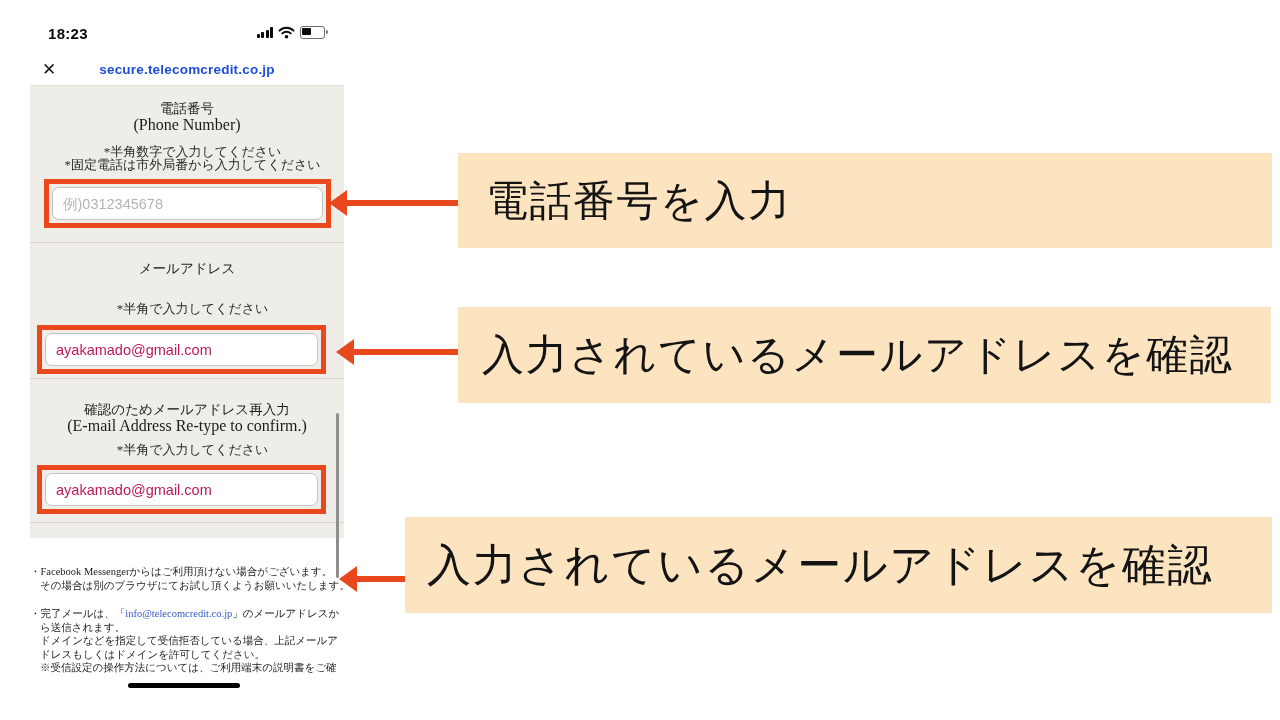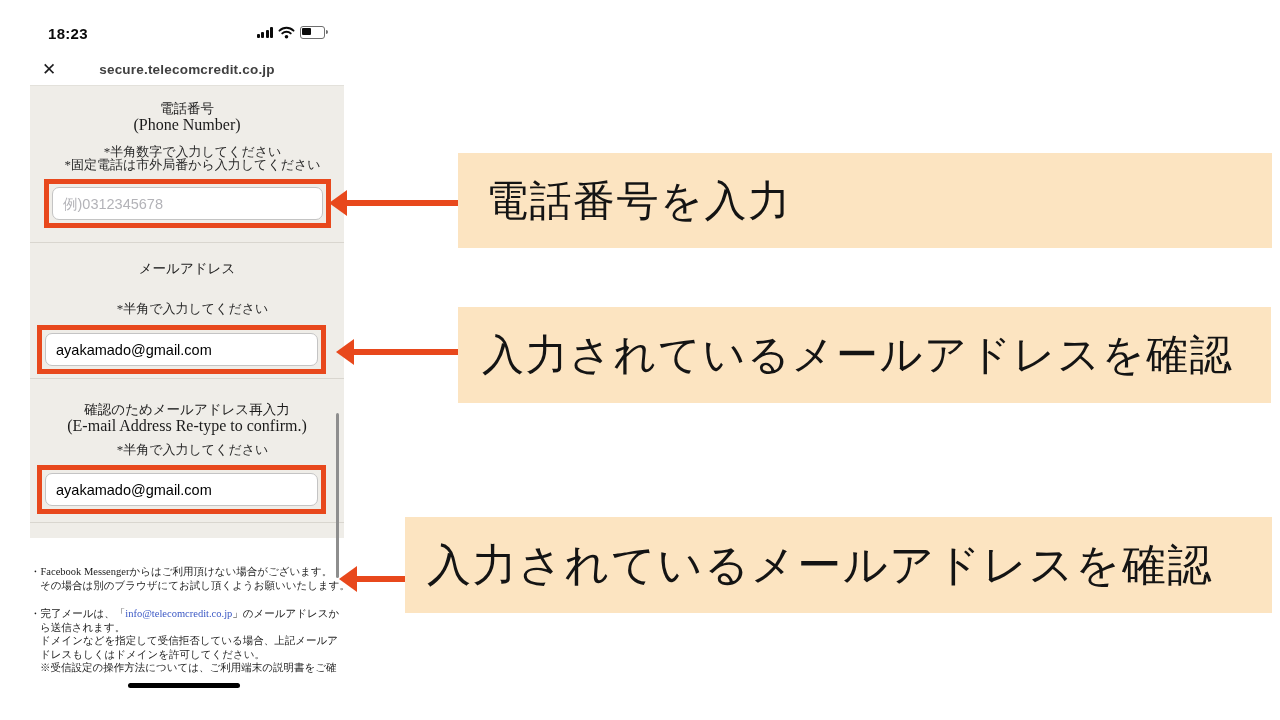--- a/index.html
+++ b/index.html
@@ -27,41 +27,41 @@
   .battery{position:relative;width:23px;height:11px;border:1px solid #6e6e6e;border-radius:3px;}
   .battery .fill{position:absolute;left:1px;top:1px;width:9px;height:7px;background:#0a0a0a;border-radius:1px;}
   .battery .nub{position:absolute;right:-4px;top:3px;width:2px;height:4px;background:#6e6e6e;border-radius:0 2px 2px 0;}
 
   .close-x{
     position:absolute;left:14px;top:46px;
     font-size:17px;color:#1c1c1e;line-height:20px;cursor:pointer;
   }
   .url{
     position:absolute;left:34px;top:48px;width:250px;text-align:center;
-    font-size:13.5px;font-weight:700;color:#404040;letter-spacing:.2px;
+    font-size:13.5px;font-weight:700;color:#1d4ed8;letter-spacing:.2px;
   }
 
   
   .form{
     position:absolute;left:2px;top:71px;width:314px;height:452px;
     background:#efede8;border-top:1px solid #e3e1db;
     font-family:"Liberation Serif",serif;color:#1b1b1b;
   }
   .sec-head{position:absolute;left:0;right:0;text-align:center;line-height:16px;}
   .sec-head .ja{font-size:13.5px;}
   .sec-head .en{font-size:16px;}
   .sec-notes{position:absolute;left:0;right:0;text-align:center;font-size:13px;line-height:13px;color:#2a2a2a;margin-left:11px;}
   .hl-box{
     position:absolute;box-sizing:border-box;height:49px;
     border:5px solid #e8481c;padding:3px;background:transparent;
   }
   .field{
     box-sizing:border-box;width:100%;height:33px;
     background:#ffffff;border:1px solid #c4c4c4;border-radius:7px;
-    font-family:"Liberation Sans",sans-serif;font-size:14.5px;color:#000000;
+    font-family:"Liberation Sans",sans-serif;font-size:14.5px;color:#be185d;
     padding:0 10px;outline:none;
   }
   .field::placeholder{color:#b3b3b8;}
   .divider{position:absolute;left:0;right:0;height:1px;background:#d9d6cf;}
 
   .hd1{top:15px;} .nt1{top:59px;}
   .box1{left:14px;top:93px;width:287px;}
   .dv1{top:156px;}
   .hd2{top:175px;} .nt2{top:216px;}
   .box2{left:7px;top:239px;width:289px;}

